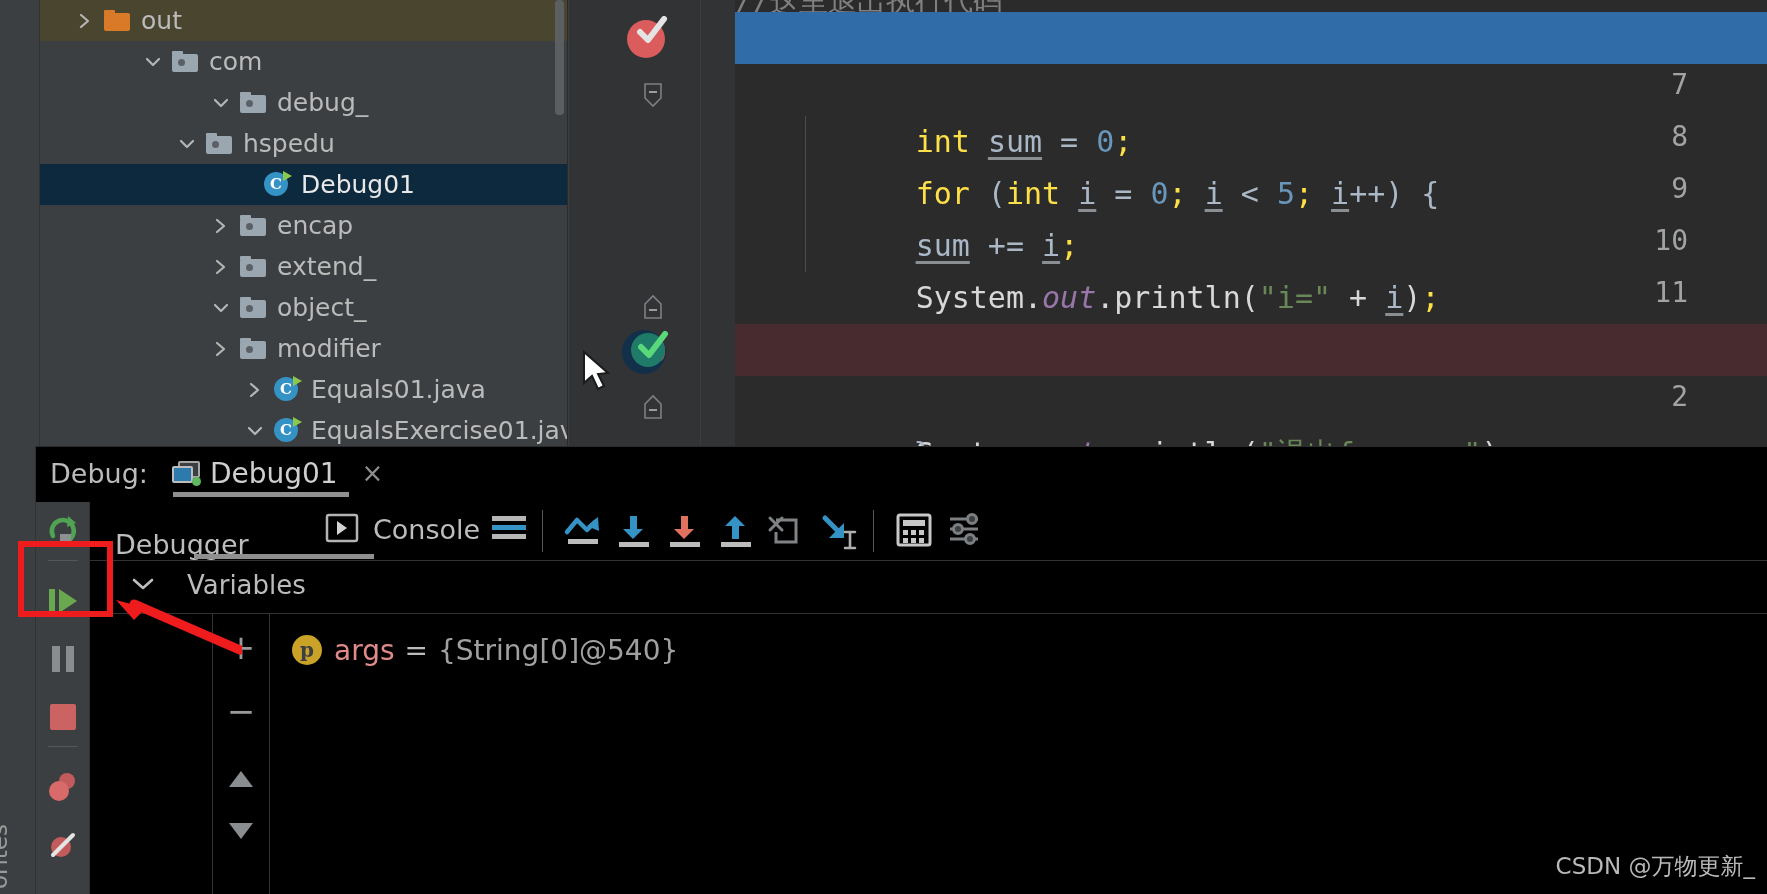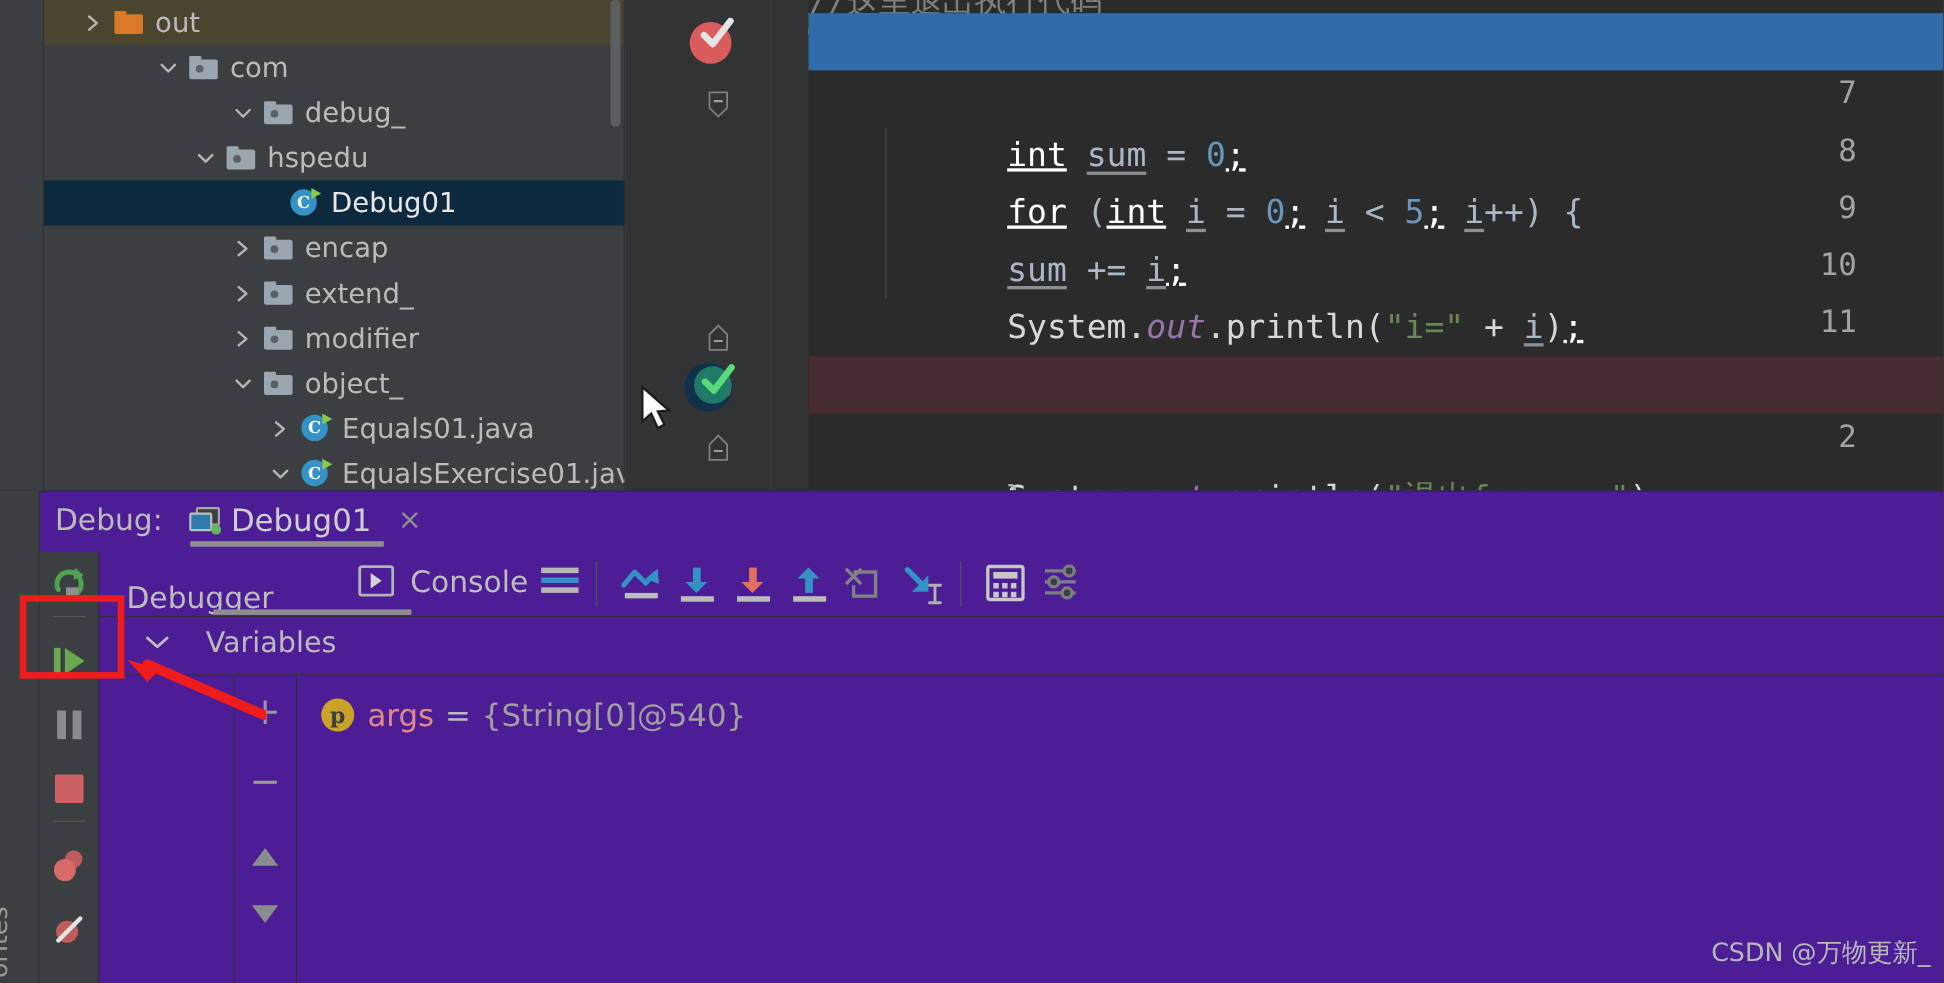--- a/index.html
+++ b/index.html
@@ -140,42 +140,42 @@
   .bulb .glass {
     width:26px;height:27px;border-radius:50% 50% 45% 45%;
     background:#f5b426;
   }
   .bulb .b1 {position:absolute;left:6px;top:26px;width:15px;height:3px;background:#d8dde0;border-radius:1px;}
   .bulb .b2 {position:absolute;left:6px;top:30px;width:15px;height:3px;background:#d8dde0;border-radius:1px;}
   .indent-guide {
     position: absolute; width: 1px; background: #4a4d4f;
   }
   .code-text { padding-left: 34px; }
-  .kw { color: #ffffff; text-decoration: underline; }
+  .kw { color: #fde047; }
   .num { color: #6897bb; }
   .str { color: #6a8759; }
   .ident-underline { text-decoration: underline; text-underline-offset: 5px; text-decoration-color:#8a8f94;}
   .ital { font-style: italic; color: #9876aa; }
   .plain { color: #a9b7c6; }
   .white { color: #d8d8d8; }
   .comment-top {
     position:absolute; left:166px; top:-18px; height:30px;
     font-family:"DejaVu Sans Mono", monospace; font-size:29px;
     color:#808080; white-space:pre;
   }
 
   
   .cursor-arrow {
     position: absolute; width: 0; height: 0; z-index: 50;
   }
 
   
   #debug-panel {
     position: absolute; left: 0; top: 446px; width: 1767px; height: 448px;
-    background: #4c1d95;
+    background: #000000;
   }
   .dbg-top-sep {
     position:absolute; left:0; top:0; width:1767px; height:1px; background:#2b2b2b;
   }
   .dbg-title-row {
     position: absolute; left: 0; top: 2px; height: 50px; width: 100%;
     display: flex; align-items: center;
   }
   .dbg-label {
     margin-left: 50px; color: #bbbbbb; font-size: 27px;
@@ -404,48 +404,48 @@
               <span class="tab"></span>
               <span class="body"></span>
               <span class="dot"></span>
             </span>
         </span>
         <span class="lbl">extend_</span>
       </div>
 
       <div class="tree-row" style="padding-left:166px;">
         <span class="arrow">
-          <svg width="14" height="18" viewBox="0 0 14 18">
-              <path d="M3 3 L10 9 L3 15" fill="none" stroke="#b5b5b5" stroke-width="2.2" stroke-linecap="round" stroke-linejoin="round"></path>
+          <svg width="18" height="14" viewBox="0 0 18 14">
+              <path d="M3 4 L9 10 L15 4" fill="none" stroke="#b5b5b5" stroke-width="2.2" stroke-linecap="round" stroke-linejoin="round"></path>
             </svg>
         </span>
         <span class="icon-slot">
           <span class="folder-pkg">
               <span class="tab"></span>
               <span class="body"></span>
               <span class="dot"></span>
             </span>
         </span>
-        <span class="lbl">modifier</span>
+        <span class="lbl">object_</span>
       </div>
 
       <div class="tree-row" style="padding-left:166px;">
         <span class="arrow">
-          <svg width="18" height="14" viewBox="0 0 18 14">
-              <path d="M3 4 L9 10 L15 4" fill="none" stroke="#b5b5b5" stroke-width="2.2" stroke-linecap="round" stroke-linejoin="round"></path>
+          <svg width="14" height="18" viewBox="0 0 14 18">
+              <path d="M3 3 L10 9 L3 15" fill="none" stroke="#b5b5b5" stroke-width="2.2" stroke-linecap="round" stroke-linejoin="round"></path>
             </svg>
         </span>
         <span class="icon-slot">
           <span class="folder-pkg">
               <span class="tab"></span>
               <span class="body"></span>
               <span class="dot"></span>
             </span>
         </span>
-        <span class="lbl">object_</span>
+        <span class="lbl">modifier</span>
       </div>
 
       <div class="tree-row" style="padding-left:200px;">
         <span class="arrow">
           <svg width="14" height="18" viewBox="0 0 14 18">
               <path d="M3 3 L10 9 L3 15" fill="none" stroke="#b5b5b5" stroke-width="2.2" stroke-linecap="round" stroke-linejoin="round"></path>
             </svg>
         </span>
         <span class="icon-slot">
           <span class="java-icon">

